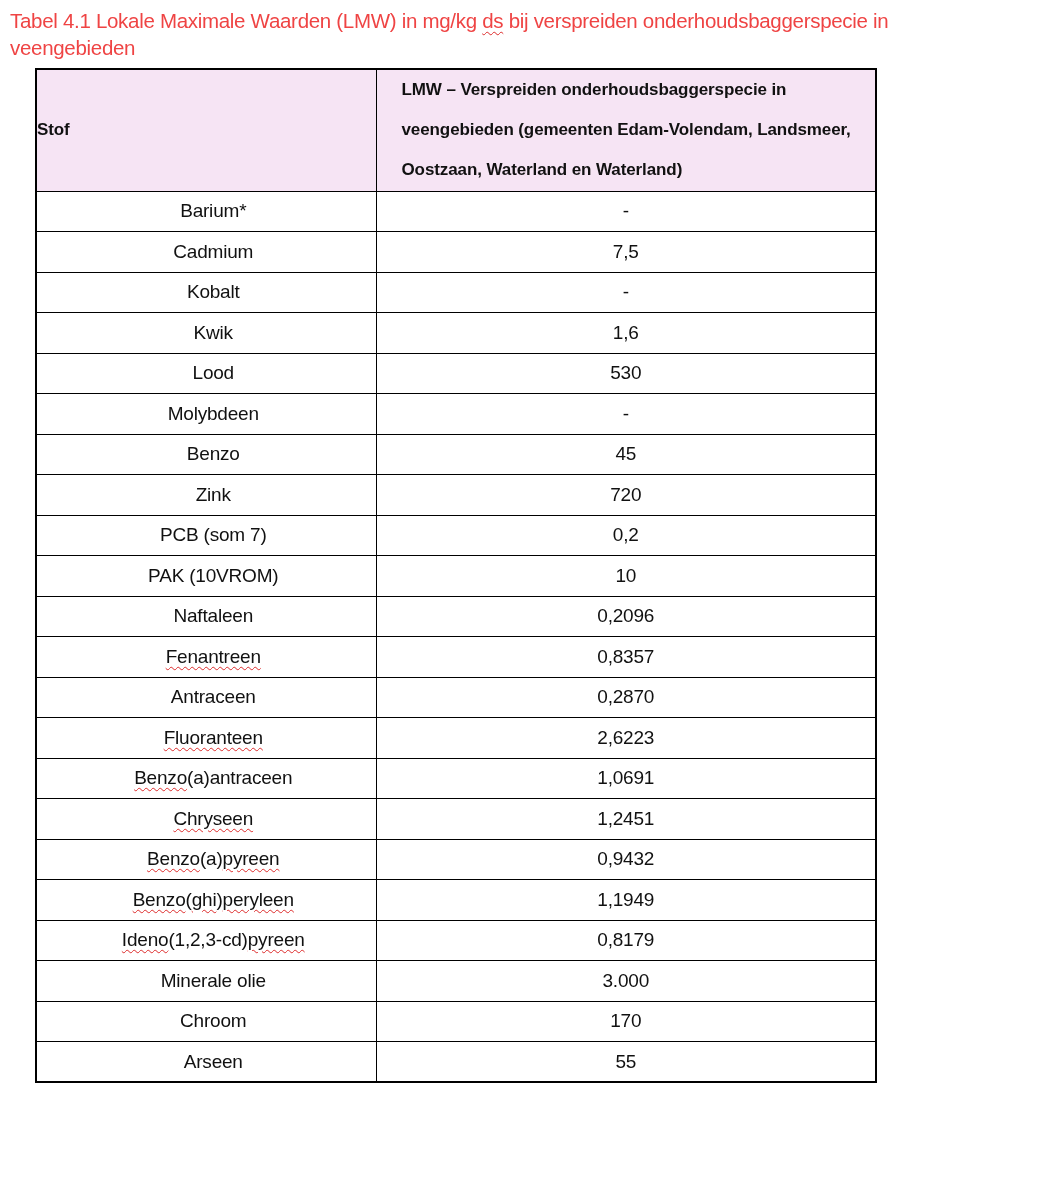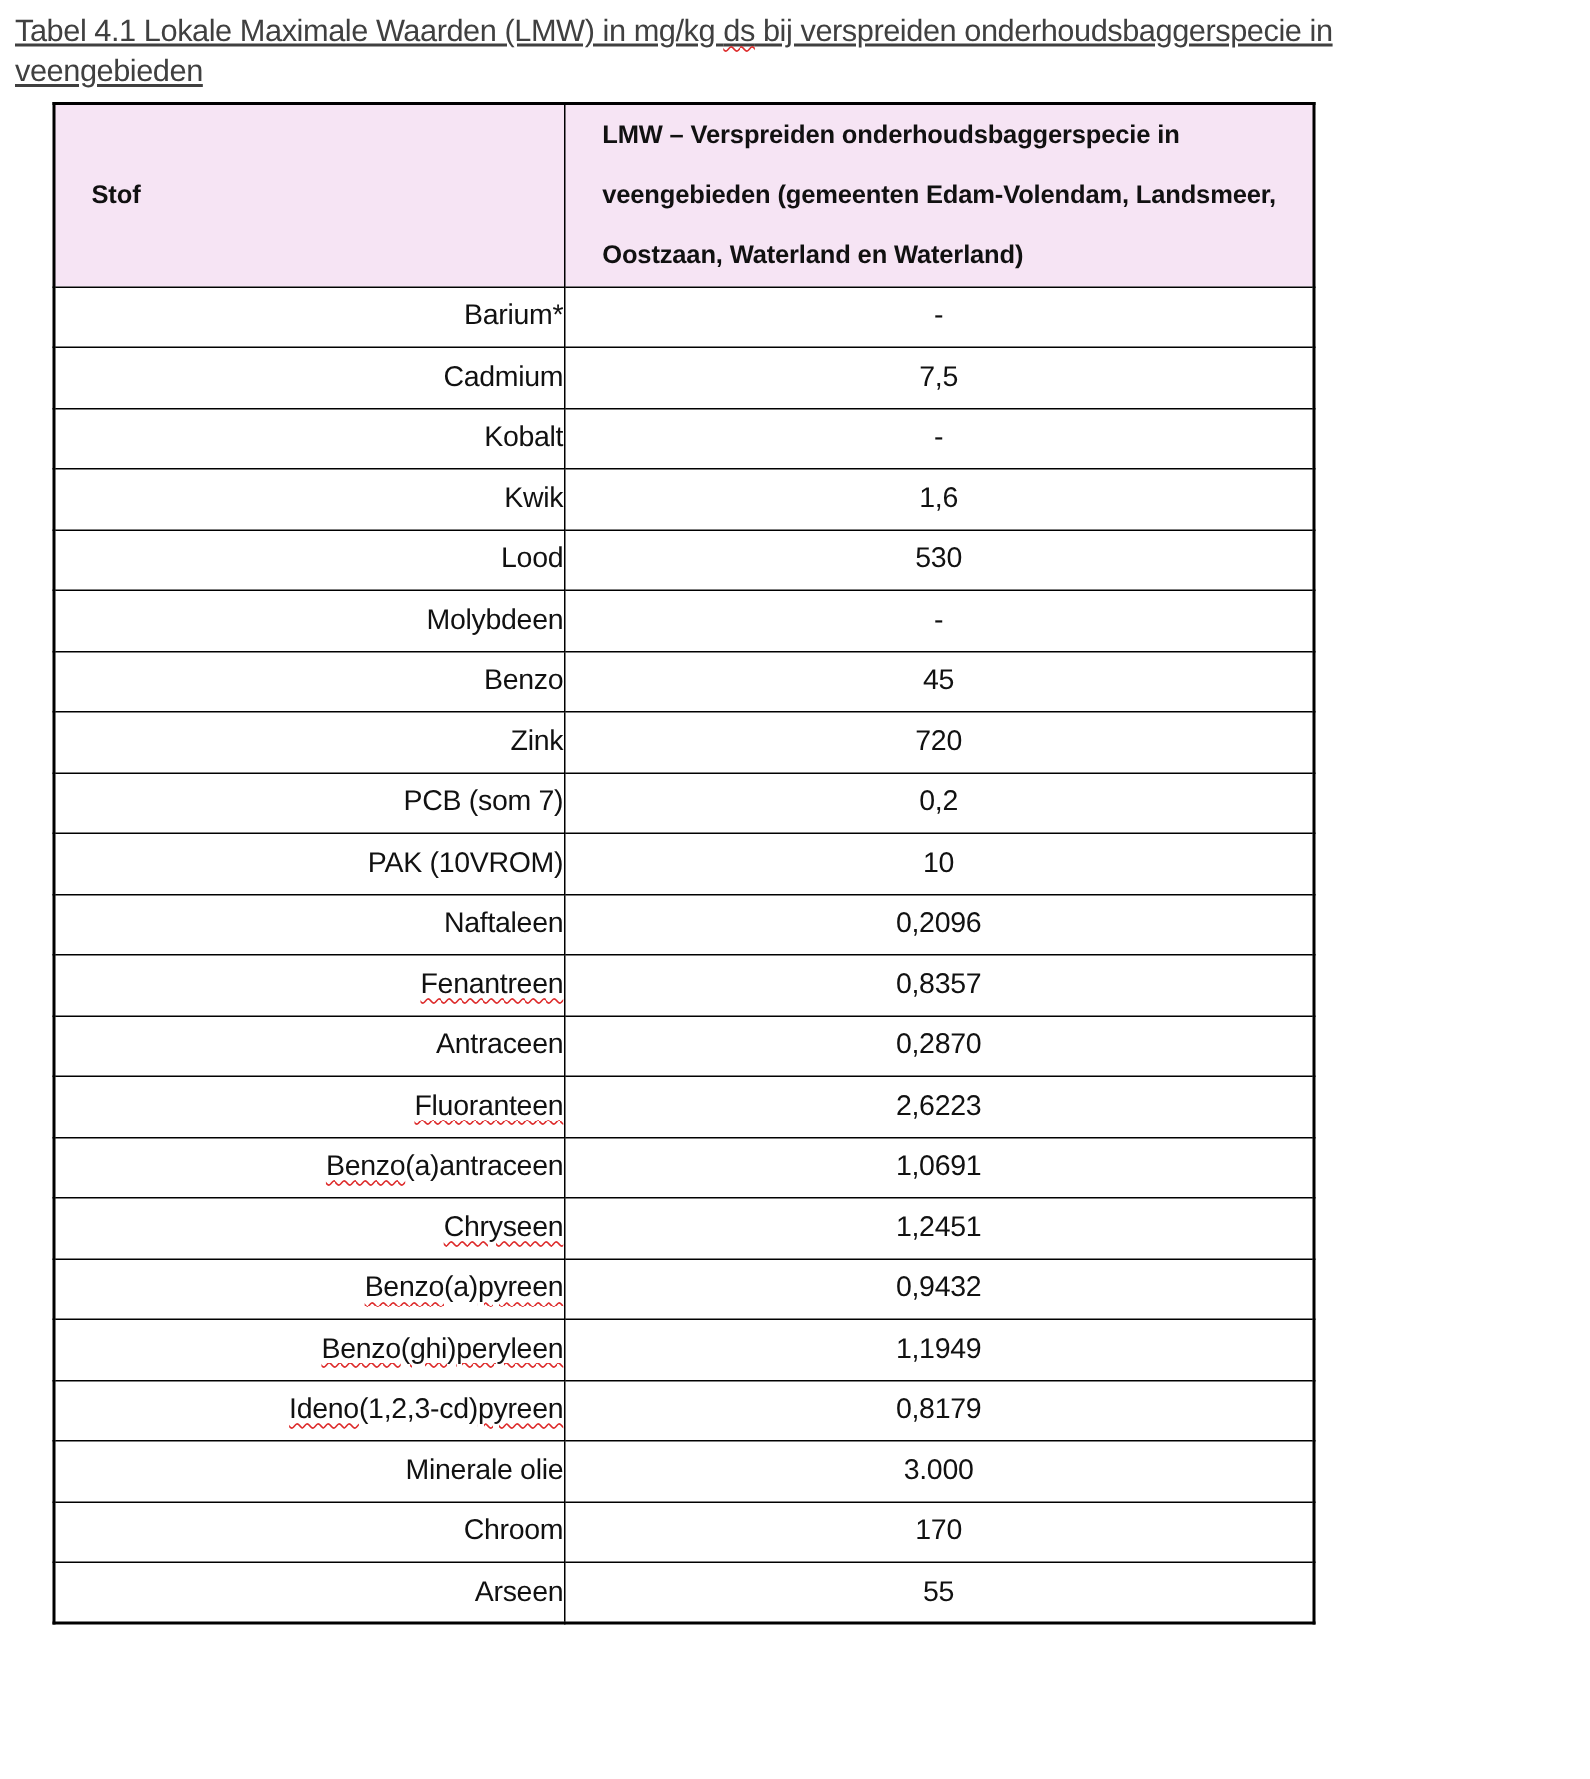--- a/index.html
+++ b/index.html
@@ -18,22 +18,21 @@
   }
   .doc-title {
     position: absolute;
     top: 7px;
     left: 10px;
     width: 1040px;
     font-size: 20.5px;
     line-height: 27px;
     letter-spacing: -0.3px;
     font-weight: 500;
-    color: #404040;
-    text-decoration: underline;
+    color: #ef4444;
   }
   .wavy {
     text-decoration-line: underline;
     text-decoration-style: wavy;
     text-decoration-color: #dd2b2b;
     text-decoration-thickness: 1px;
     text-underline-offset: 3px;
   }
   table.lmw-table {
     position: absolute;
@@ -51,34 +50,34 @@
   col.col-value { width: 500px; }
   tr.header-row { height: 122px; }
   tr.header-row th {
     background: #f6e4f4;
     font-weight: bold;
     text-align: left;
     vertical-align: middle;
     font-size: 17px;
     letter-spacing: -0.1px;
   }
-  th.stof-header { padding-left: 24px; margin-left: 16px; }
+  th.stof-header { padding-left: 0; margin-left: 16px; }
   th.lmw-header  {
     padding-left: 25px;
     padding-right: 22px;
     line-height: 40px;
   }
   tr.data-row { height: 40.5px; }
   tr.data-row td {
     font-size: 19px;
     letter-spacing: -0.2px;
     vertical-align: middle;
     background: #ffffff;
   }
-  td.stof-cell  { text-align: right; padding-left: 14px; }
+  td.stof-cell  { text-align: center; padding-left: 14px; }
   td.value-cell { text-align: center; }
 </style>
 </head>
 <body>
 
 <div class="page">
 
   <div class="doc-title">
     <span id="title-line1"><span>Tabel 4.1 Lokale Maximale Waarden (LMW) in mg/kg </span><span class="wavy">ds</span><span> bij verspreiden onderhoudsbaggerspecie in</span></span><br>
     <span>veengebieden</span>

